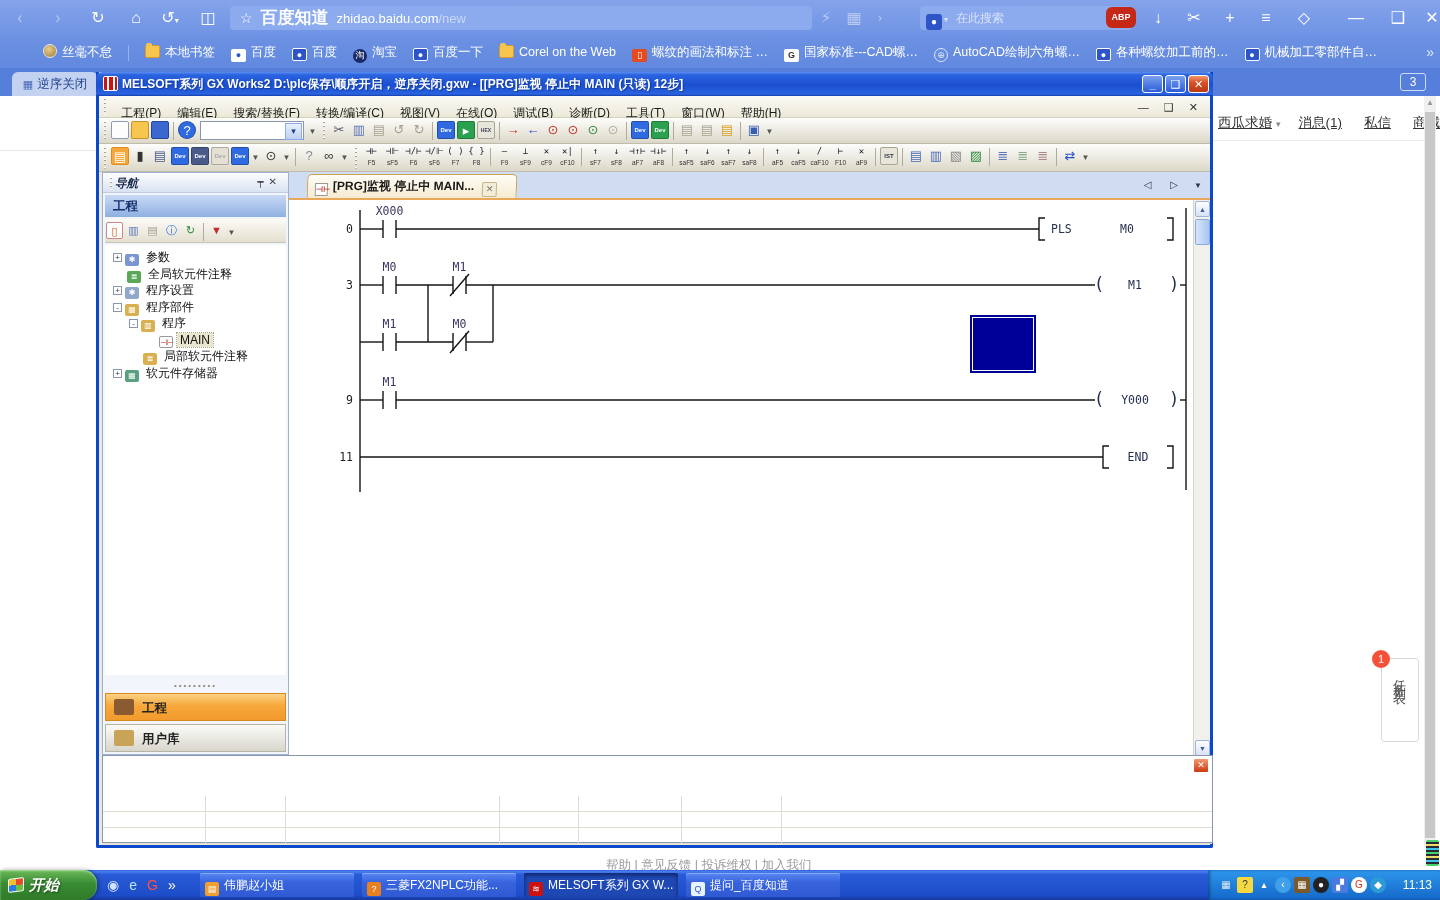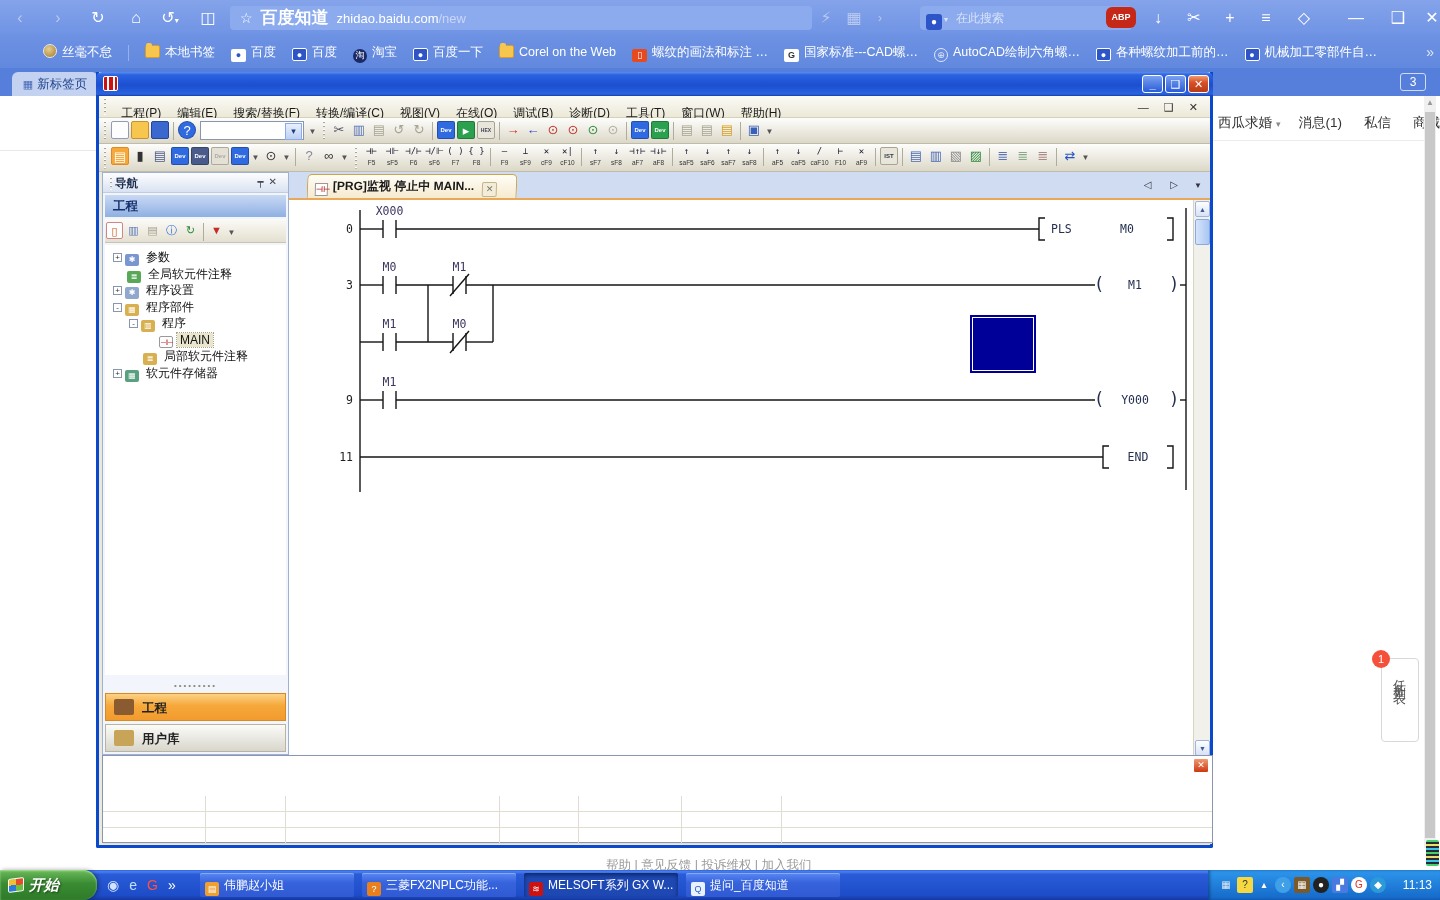--- a/index.html
+++ b/index.html
@@ -40,21 +40,21 @@
   .bm-chev { position:absolute; right:6px; top:0; line-height:32px; font-size:14px; color:#dfe7fa; }
 
   
   .tabstrip { position:absolute; left:0; top:68px; width:1440px; height:28px; background:#567edb; }
   .newtab { position:absolute; left:12px; top:4px; width:86px; height:24px; background:#c2d2f0; border-radius:6px 6px 0 0; color:#24458e; line-height:24px; text-align:center; font-size:12.5px; }
   .newtab .grid { color:#4a6ab8; margin-right:4px; font-size:11px; }
   .tabcount { position:absolute; right:14px; top:5px; width:26px; height:18px; border:1px solid #cfdcf8; border-radius:3px; color:#fff; text-align:center; line-height:17px; font-size:12px; }
   .page { position:absolute; left:0; top:96px; width:1440px; height:774px; background:#fff; }
   .page-divider-left { position:absolute; left:0; top:54px; width:96px; height:1px; background:#e8e8e8; }
   .page-links { position:absolute; left:1218px; top:18px; color:#333; font-size:13.5px; white-space:nowrap; }
-  .page-links span.lnk { margin-right:22px; cursor:pointer; }
+  .page-links span.lnk { text-decoration:underline; margin-right:22px; cursor:pointer; }
   .page-links .car{ color:#888; font-size:9px; margin-left:-18px; margin-right:18px;}
   .reddot { position:absolute; left:1424px; top:14px; width:7px; height:7px; border-radius:50%; background:#e8302a; }
   .page-divider-right { position:absolute; left:1213px; top:44px; width:216px; height:1px; background:#ececec; }
   .pg-scroll { position:absolute; left:1424px; top:0px; width:12px; height:752px; background:#f0f0f0; }
   .pg-scroll .up { position:absolute; top:2px; left:0; width:12px; text-align:center; color:#999; font-size:8px; }
   .pg-scroll .thumb { position:absolute; top:16px; left:1px; width:10px; height:726px; background:#c8c8c8; }
   .tasklist { position:absolute; left:1381px; top:562px; width:38px; height:84px; background:#fff; border:1px solid #d8d8d8; border-radius:4px;
     writing-mode:vertical-rl; text-orientation:upright; color:#555; font-size:13px; letter-spacing:4px; padding-top:10px; text-align:left; line-height:38px; }
   .tl-badge { position:absolute; left:1372px; top:554px; width:18px; height:18px; background:#f4503a; border-radius:50%; color:#fff; text-align:center; line-height:18px; font-size:11px; }
   .footer-links { position:absolute; left:606px; top:761px; color:#9a9a9a; font-size:12.5px; }
@@ -81,21 +81,21 @@
   .tb-sep { display:inline-block; width:1px; height:18px; background:#b0ac9c; margin:4px 3px 0 3px; vertical-align:top; }
   .tb-combo { display:inline-block; width:104px; height:19px; background:#fff; border:1px solid #8a96b0; margin:3px 3px 0 3px; vertical-align:top; position:relative; }
   .tb-combo:after { content:"▾"; position:absolute; right:1px; top:1px; width:15px; height:15px; background:linear-gradient(#e8f0fc,#bcd0f0); border:1px solid #8cabee; color:#1a3a8a; font-size:9px; line-height:15px; text-align:center; }
   .tb-drop { display:inline-block; width:11px; height:22px; margin-top:3px; vertical-align:top; color:#555; font-size:8px; line-height:22px; text-align:center; }
   .fkey { display:inline-block; width:21px; height:25px; margin:1px 0 0 0; vertical-align:top; text-align:center; cursor:default; }
   .fkey .sym { display:block; height:13px; font-size:9px; line-height:13px; color:#223; font-family:"DejaVu Sans Mono",monospace; }
   .fkey .lbl { display:block; height:9px; font-size:6.5px; line-height:9px; color:#333; }
 
   
   .nav { position:absolute; left:3px; top:100px; width:187px; height:583px; background:#f2f5fc; border:1px solid #9fb1d2; }
-  .nav-titlebar { position:absolute; left:0; top:0; width:100%; height:20px; background:linear-gradient(#fdfdfe,#d9e2f2); border-bottom:1px solid #c0cce0; }
+  .nav-titlebar { position:absolute; left:0; top:0; width:100%; height:20px; background:linear-gradient(#fdfdfe,#d9e2f2); border-bottom:1px solid #c0cce0;font-style:italic; }
   .nav-titlebar .t { position:absolute; left:12px; top:3px; font-weight:bold; font-size:11.5px; color:#1a2a4a; }
   .nav-titlebar .ctl { position:absolute; right:6px; top:3px; color:#445; font-size:10px; letter-spacing:5px; }
   .nav-header { position:absolute; left:2px; top:22px; width:181px; height:22px; background:linear-gradient(#c9d9f4,#8fb0e2); color:#17306e; font-weight:bold; line-height:22px; padding-left:8px; font-size:12.5px; }
   .nav-minibar { position:absolute; left:2px; top:46px; width:181px; height:24px; background:linear-gradient(#fbfaf6,#e4e0d0); border-bottom:1px solid #c8c4b4; }
   .nav-minibar .tbi { width:17px; height:17px; font-size:11px; line-height:16px; }
   .nav-tree { position:absolute; left:2px; top:72px; width:181px; height:430px; background:#fff; padding-top:4px; }
   .trow { height:16.5px; line-height:16.5px; white-space:nowrap; font-size:12px; color:#111; cursor:default; }
   .tbox { display:inline-block; width:9px; height:9px; border:1px solid #8a96b0; background:#fff; color:#333; font-size:8px; line-height:7px; text-align:center; vertical-align:1px; margin-right:3px; }
   .tico { display:inline-block; width:14px; height:12px; border-radius:2px; font-size:8px; color:#fff; text-align:center; line-height:12px; vertical-align:-1px; margin-right:4px; }
   .tsel { background:#e9e5cf; outline:1px dotted #a8a488; }
@@ -174,21 +174,21 @@
   <span class="cicon" style="left:1386px">❑</span>
   <span class="cicon" style="left:1420px">✕</span>
 </div>
 
 <div class="bookmarks">
   <span id="bm"><span class="bm-item"><span class="bm-ic avatar"></span><span>丝毫不怠</span></span><span class="bm-sep"></span><span class="bm-item"><span class="bm-ic folder"></span><span>本地书签</span></span><span class="bm-item"><span class="bm-ic paw-white">●</span><span>百度</span></span><span class="bm-item"><span class="bm-ic paw-blue">●</span><span>百度</span></span><span class="bm-item"><span class="bm-ic tao">淘</span><span>淘宝</span></span><span class="bm-item"><span class="bm-ic paw-blue">●</span><span>百度一下</span></span><span class="bm-item"><span class="bm-ic folder"></span><span>Corel on the Web</span></span><span class="bm-item"><span class="bm-ic red-doc">▯</span><span>螺纹的画法和标注 …</span></span><span class="bm-item"><span class="bm-ic g-logo">G</span><span>国家标准---CAD螺…</span></span><span class="bm-item"><span class="bm-ic globe">⊕</span><span>AutoCAD绘制六角螺…</span></span><span class="bm-item"><span class="bm-ic paw-blue">●</span><span>各种螺纹加工前的…</span></span><span class="bm-item"><span class="bm-ic paw-blue">●</span><span>机械加工零部件自…</span></span></span>
   <span class="bm-chev">»</span>
 </div>
 
 <div class="tabstrip">
-  <div class="newtab"><span class="grid">▦</span><span>新标签页</span></div>
+  <div class="newtab"><span class="grid">▦</span><span>逆序关闭</span></div>
   <div class="tabcount">3</div>
 </div>
 
 <div class="page">
   <div class="page-divider-left"></div>
   <div class="page-links" id="plinks"><span class="lnk">西瓜求婚</span><span class="car">▾</span><span class="lnk">消息(1)</span><span class="lnk">私信</span><span class="lnk">商城</span></div>
   <div class="reddot"></div>
   <div class="page-divider-right"></div>
   <div class="pg-scroll">
     <div class="up">▲</div>
@@ -196,20 +196,21 @@
   </div>
   <div class="tasklist">任务列表</div>
   <div class="tl-badge">1</div>
   <div class="footer-links">帮助 | 意见反馈 | 投诉维权 | 加入我们</div>
   <div class="tower"></div>
 </div>
 
 <div class="gx">
   <div class="gx-title">
     <span class="gx-logo"></span>
+    <span class="ttext">MELSOFT系列 GX Works2 D:\plc保存\顺序开启，逆序关闭.gxw - [[PRG]监视 停止中 MAIN (只读) 12步]</span>
     <span class="winbtn" style="right:50px">_</span>
     <span class="winbtn" style="right:27px">❑</span>
     <span class="winbtn close" style="right:4px">✕</span>
   </div>
   <div class="gx-menubar">
     <span class="grip"></span>
     <span id="gxmenu"><span class="menu-item">工程(P)</span><span class="menu-item">编辑(E)</span><span class="menu-item">搜索/替换(F)</span><span class="menu-item">转换/编译(C)</span><span class="menu-item">视图(V)</span><span class="menu-item">在线(O)</span><span class="menu-item">调试(B)</span><span class="menu-item">诊断(D)</span><span class="menu-item">工具(T)</span><span class="menu-item">窗口(W)</span><span class="menu-item">帮助(H)</span></span>
     <span class="mdi-ctl">—  ❑  ✕</span>
   </div>
   <div class="gx-tb" id="tb1"><span class="grip"></span><span class="tbi" style="background: rgb(253, 253, 253); border: 1px solid rgb(143, 156, 184);"></span><span class="tbi" style="background: rgb(246, 198, 78); border: 1px solid rgb(200, 146, 42);"></span><span class="tbi" style="background: rgb(59, 104, 207); border: 1px solid rgb(36, 69, 156);"></span><span class="tb-sep"></span><span class="tbi" style="color: rgb(255, 255, 255); background: rgb(47, 106, 224); border: 1px solid rgba(0, 0, 0, 0.25); border-radius: 50%;">?</span><span class="tb-combo"></span><span class="tb-drop">▼</span><span class="grip"></span><span class="tbi" style="color: rgb(85, 85, 102);">✂</span><span class="tbi" style="color: rgb(91, 118, 184);">▥</span><span class="tbi" style="color: rgb(168, 164, 146);">▤</span><span class="tbi" style="color: rgb(168, 164, 146);">↺</span><span class="tbi" style="color: rgb(168, 164, 146);">↻</span><span class="tb-sep"></span><span class="tbi" style="color: rgb(255, 255, 255); background: rgb(47, 106, 224); border: 1px solid rgba(0, 0, 0, 0.25); font-size: 6px; font-weight: bold;">Dev</span><span class="tbi" style="color: rgb(255, 255, 255); background: rgb(43, 160, 78); border: 1px solid rgba(0, 0, 0, 0.25);">▸</span><span class="tbi" style="color: rgb(68, 68, 85); background: rgb(232, 229, 218); border: 1px solid rgb(168, 164, 146); font-size: 5px; font-weight: bold;">HEX</span><span class="tb-sep"></span><span class="tbi" style="color: rgb(208, 48, 32);">→</span><span class="tbi" style="color: rgb(40, 71, 208);">←</span><span class="tbi" style="color: rgb(192, 48, 40);">⊙</span><span class="tbi" style="color: rgb(192, 48, 40);">⊙</span><span class="tbi" style="color: rgb(42, 138, 58);">⊙</span><span class="tbi" style="color: rgb(176, 172, 156);">⊙</span><span class="tb-sep"></span><span class="tbi" style="color: rgb(255, 255, 255); background: rgb(47, 106, 224); border: 1px solid rgba(0, 0, 0, 0.25); font-size: 6px; font-weight: bold;">Dev</span><span class="tbi" style="color: rgb(255, 255, 255); background: rgb(43, 160, 78); border: 1px solid rgba(0, 0, 0, 0.25); font-size: 6px; font-weight: bold;">Dev</span><span class="tb-sep"></span><span class="tbi" style="color: rgb(168, 164, 146);">▤</span><span class="tbi" style="color: rgb(168, 164, 146);">▤</span><span class="tbi" style="color: rgb(216, 160, 32);">▤</span><span class="tb-sep"></span><span class="tbi" style="color: rgb(58, 95, 184);">▣</span><span class="tb-drop">▼</span></div>

